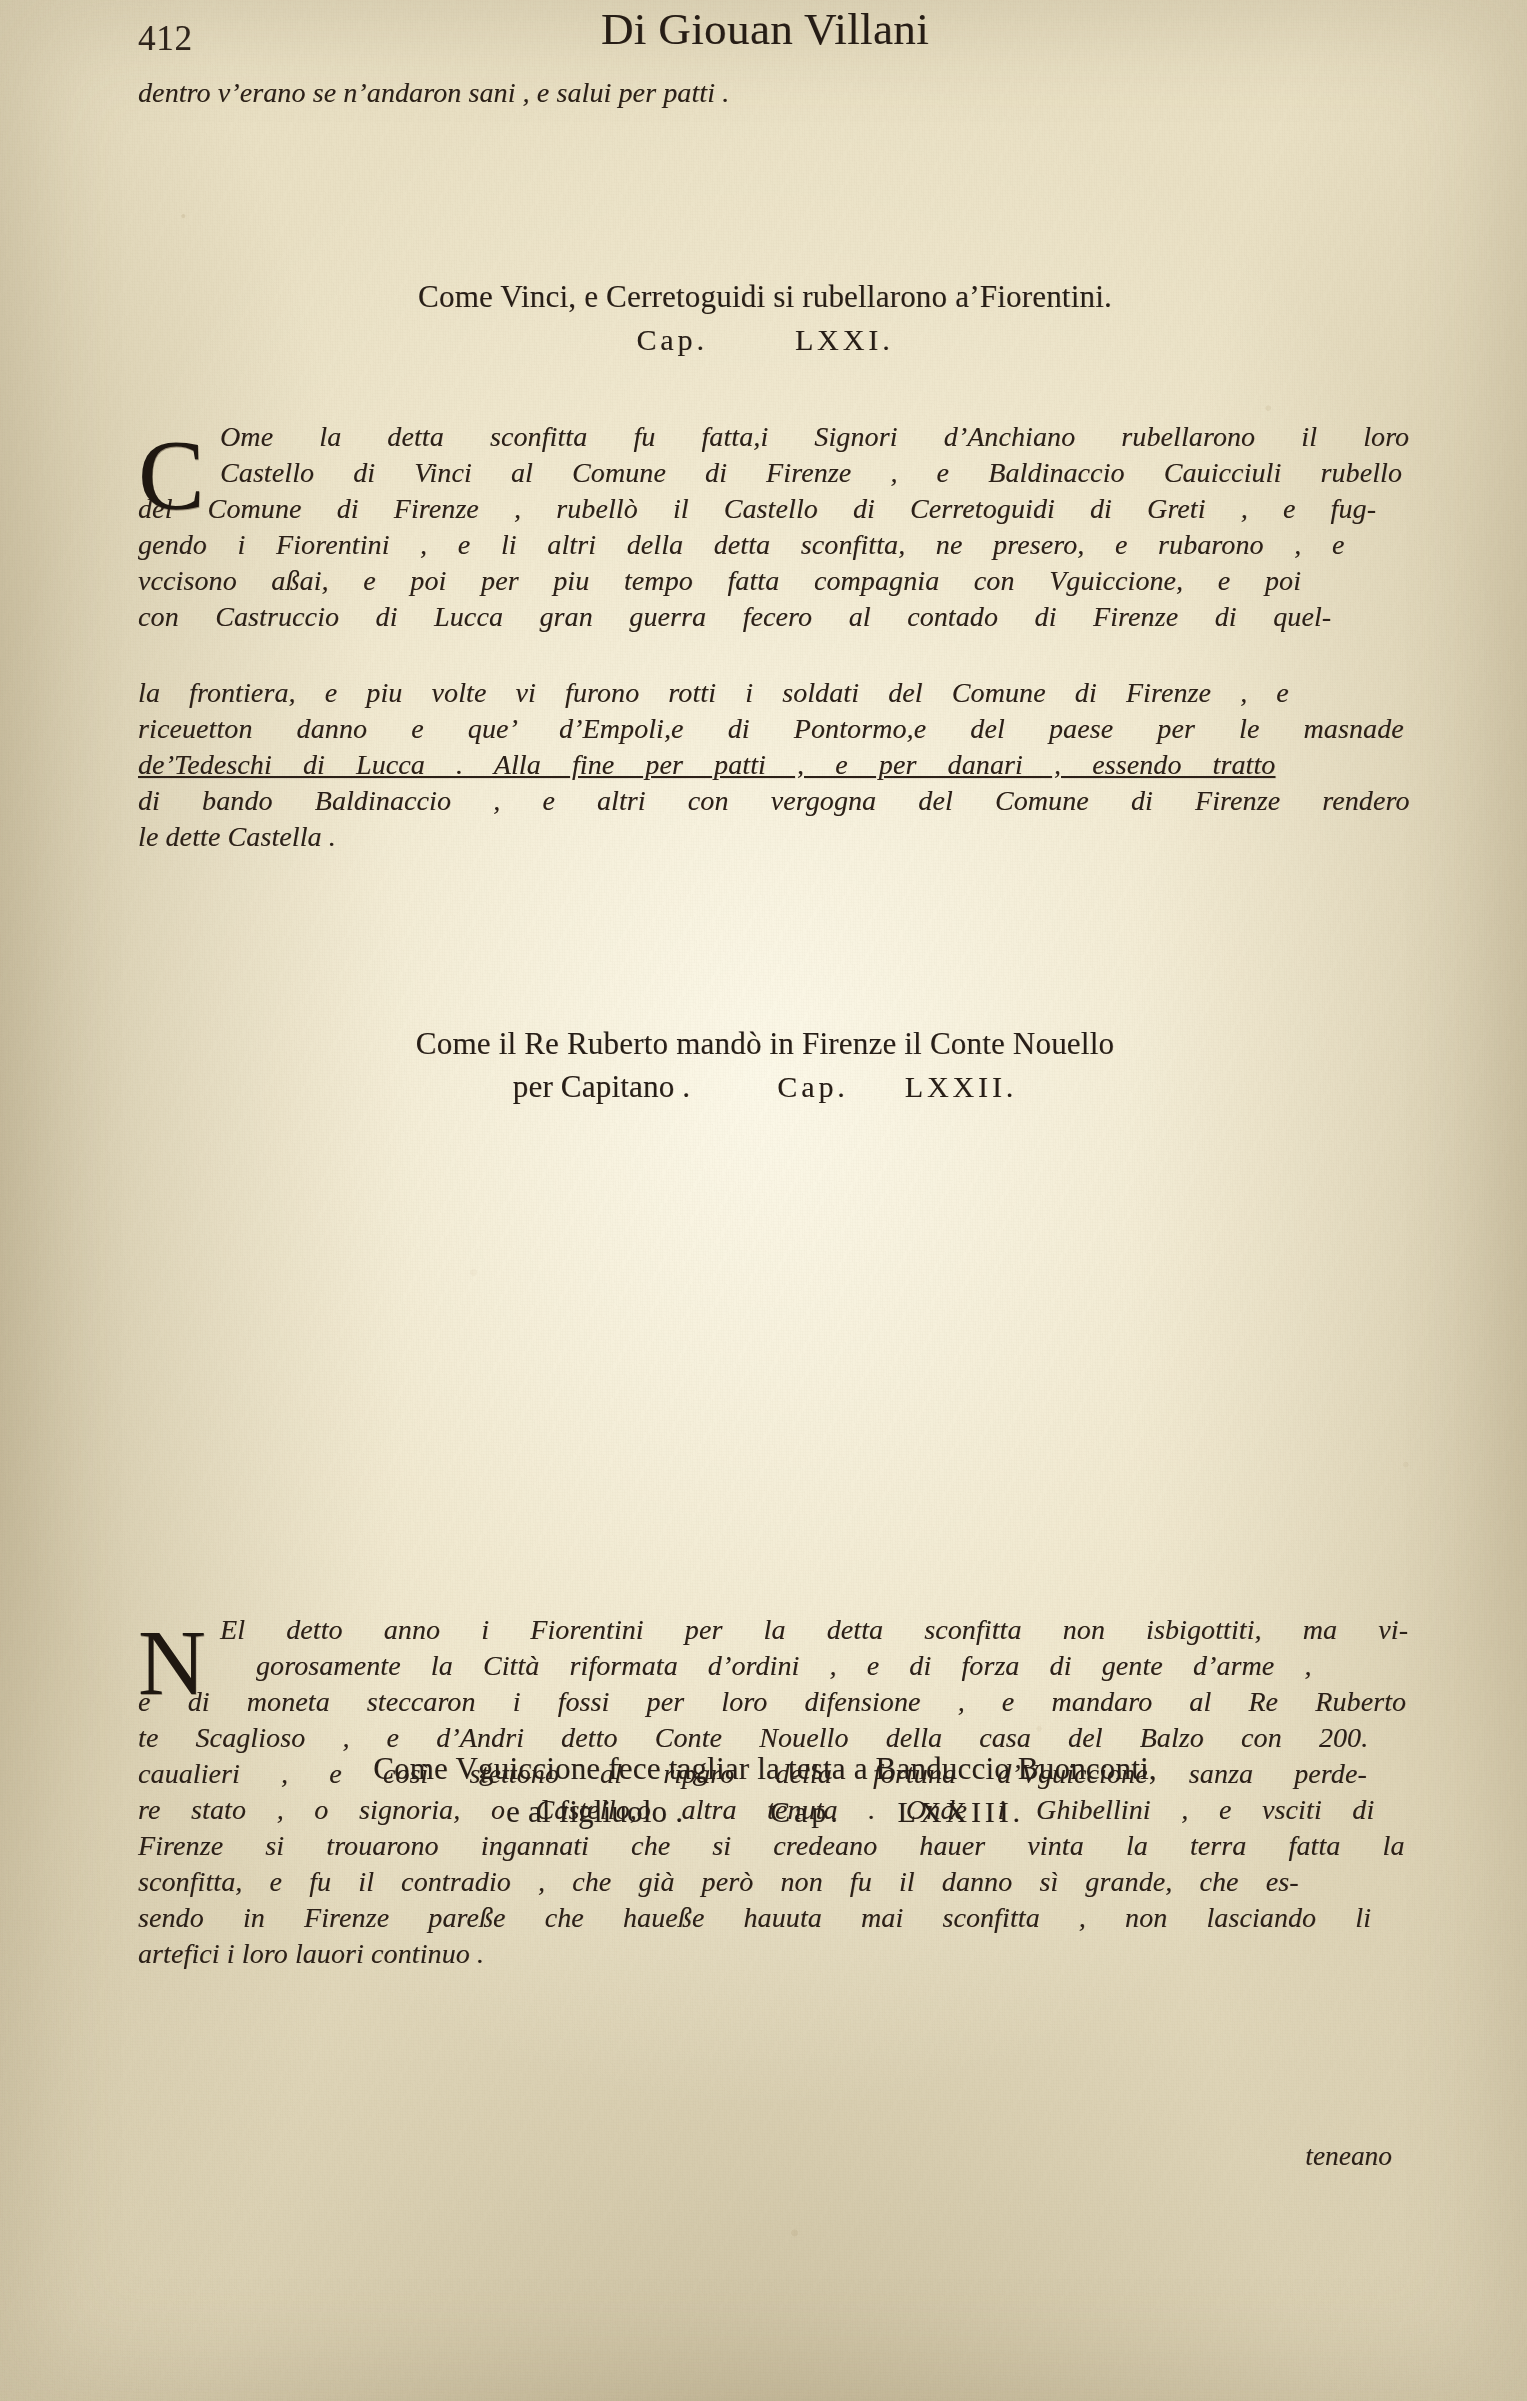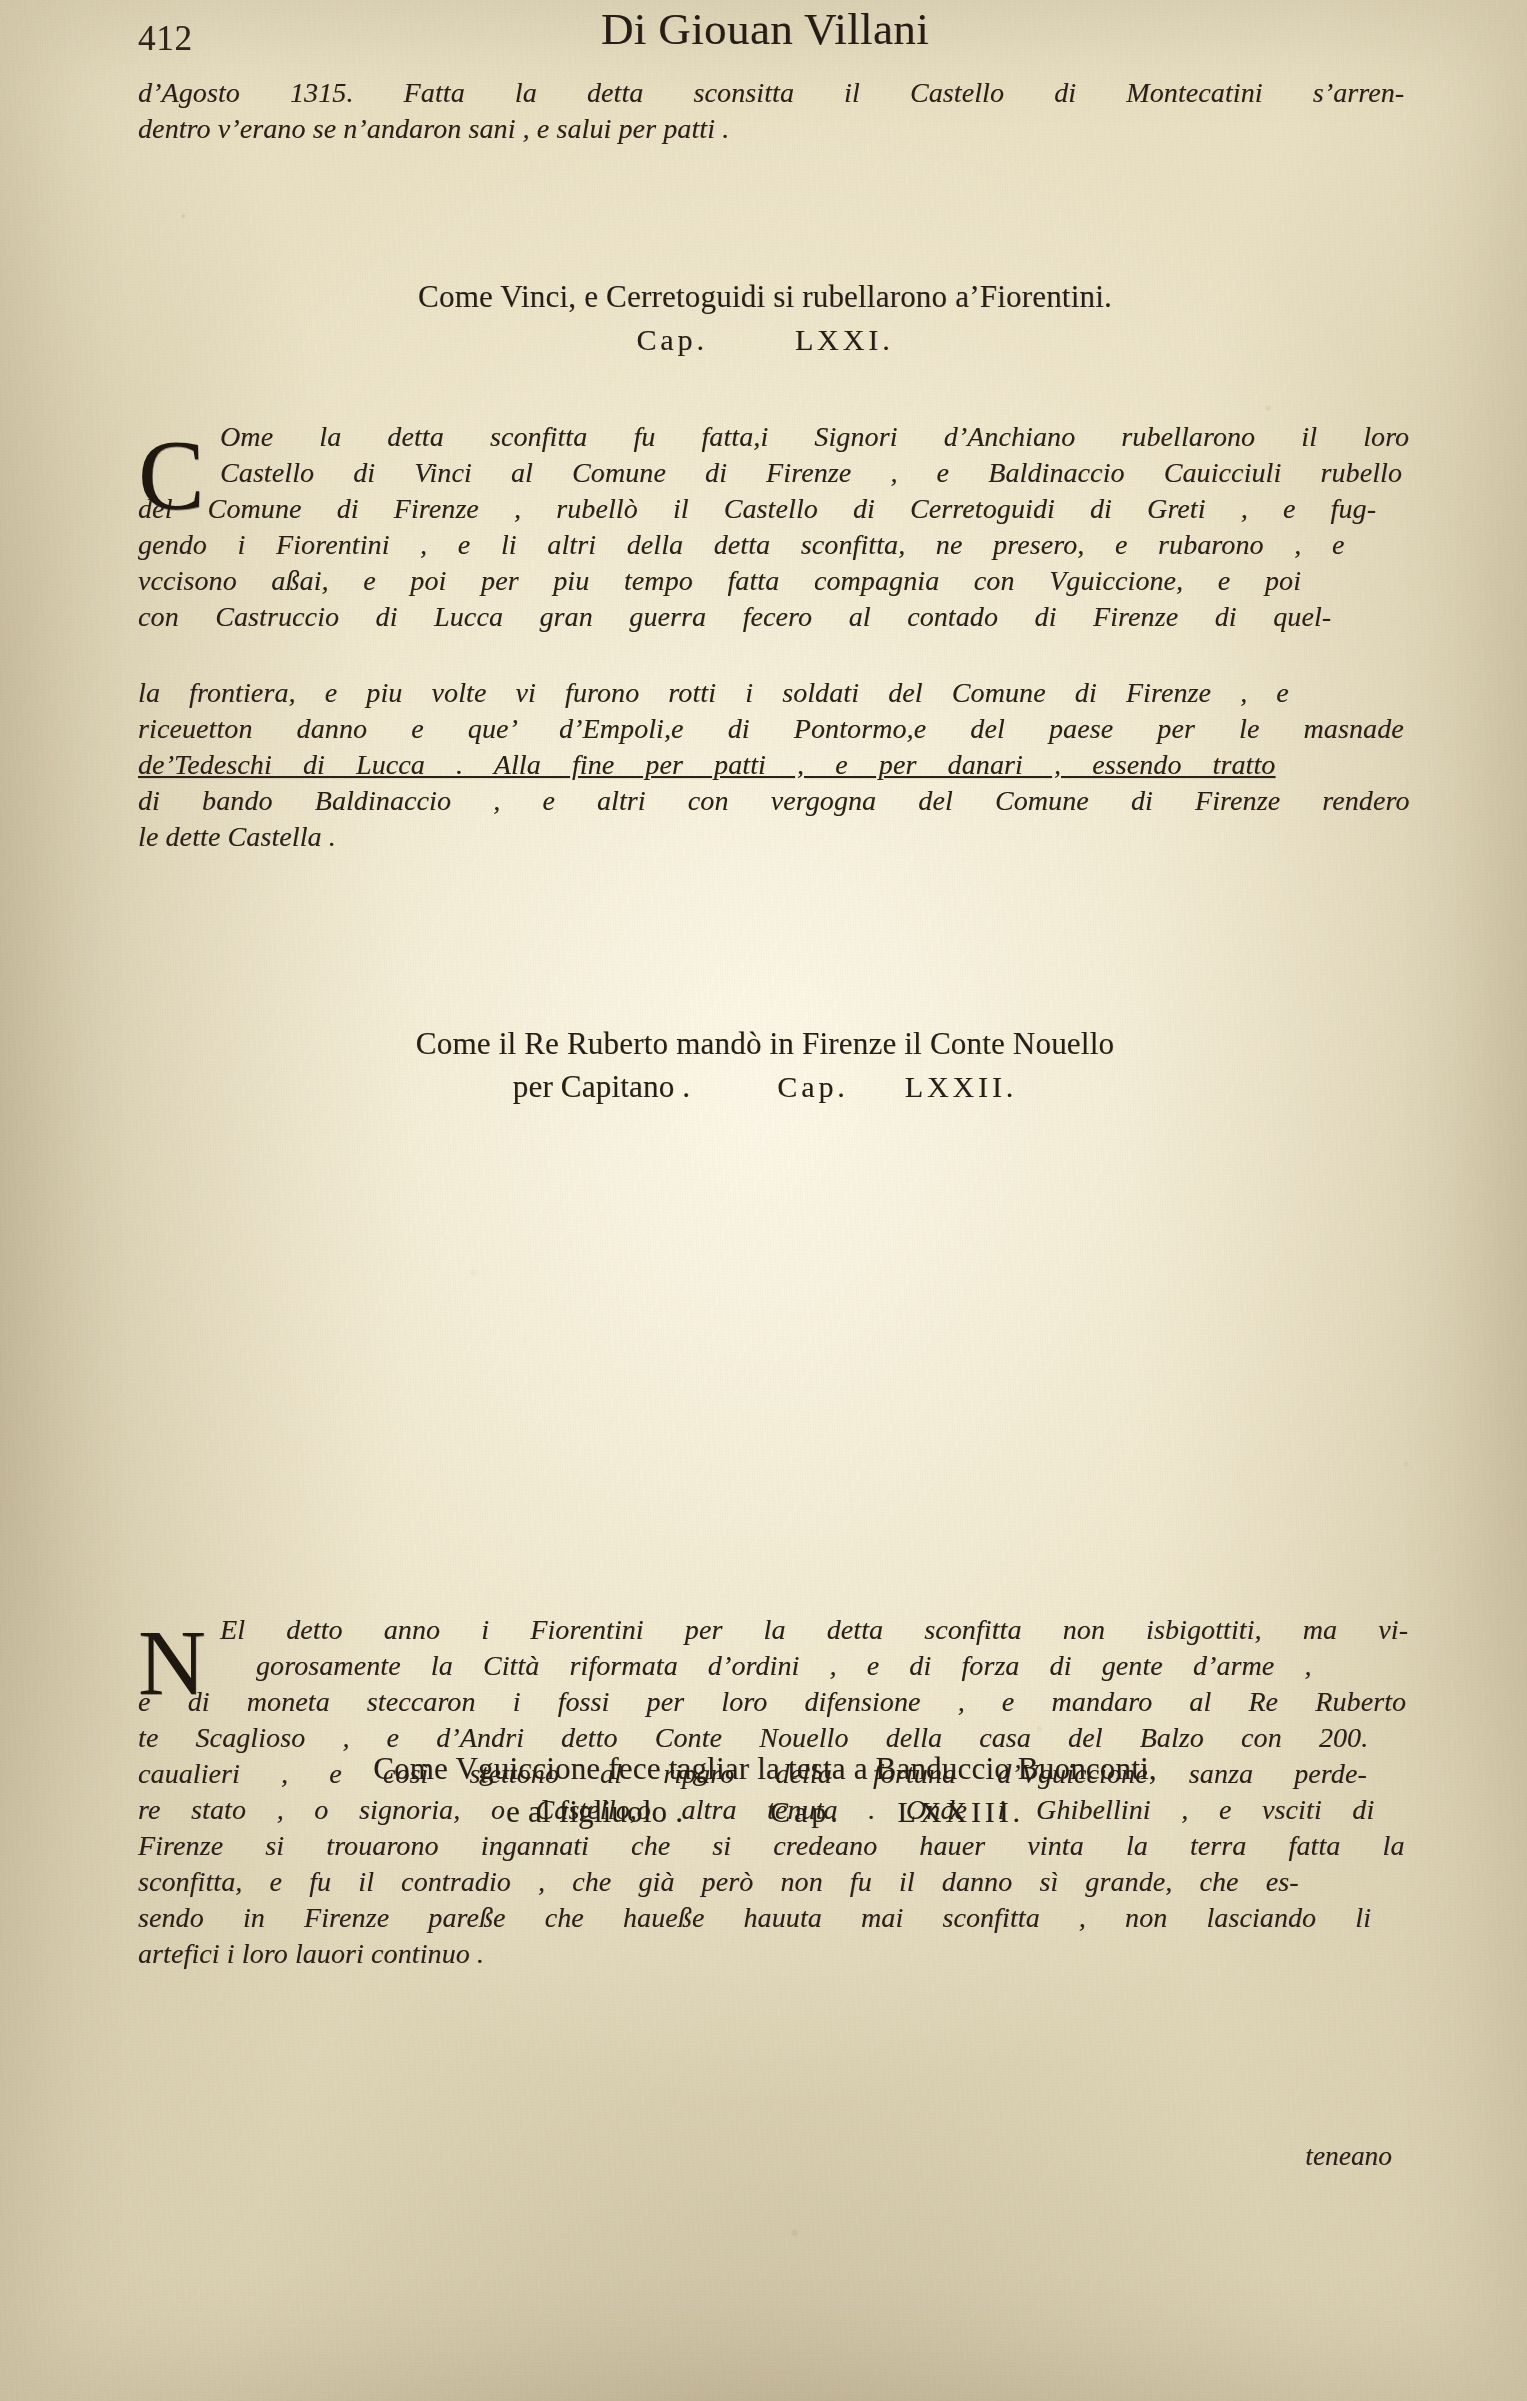--- a/index.html
+++ b/index.html
@@ -179,21 +179,20 @@
   <div class="ghost" style="left:259px; top:1762px; transform:scaleX(-1);">&nbsp;</div>
 
   <div class="content">
 
     <div class="textblock runninghead">
       <div class="folio">412</div>
       <div class="booktitle">Di Giouan Villani</div>
     </div>
 
     <div class="textblock body" style="top:75px;">
-      <span class="ln" style="word-spacing: 43px;">d’Agosto 1315. Fatta la detta sconsitta il Castello di Montecatini s’arren-</span>
       <span class="ln last">dentro v’erano se n’andaron sani , e salui per patti .</span>
     </div>
 
     <div class="textblock heading" style="top:277px;">
       <span class="h-title">Come Vinci, e Cerretoguidi si rubellarono a’Fiorentini.</span>
       <span class="h-capline">
         <span class="cap-word">Cap.</span>
         <span class="gap-lg"></span>
         <span class="cap-num">LXXI.</span>
       </span>

